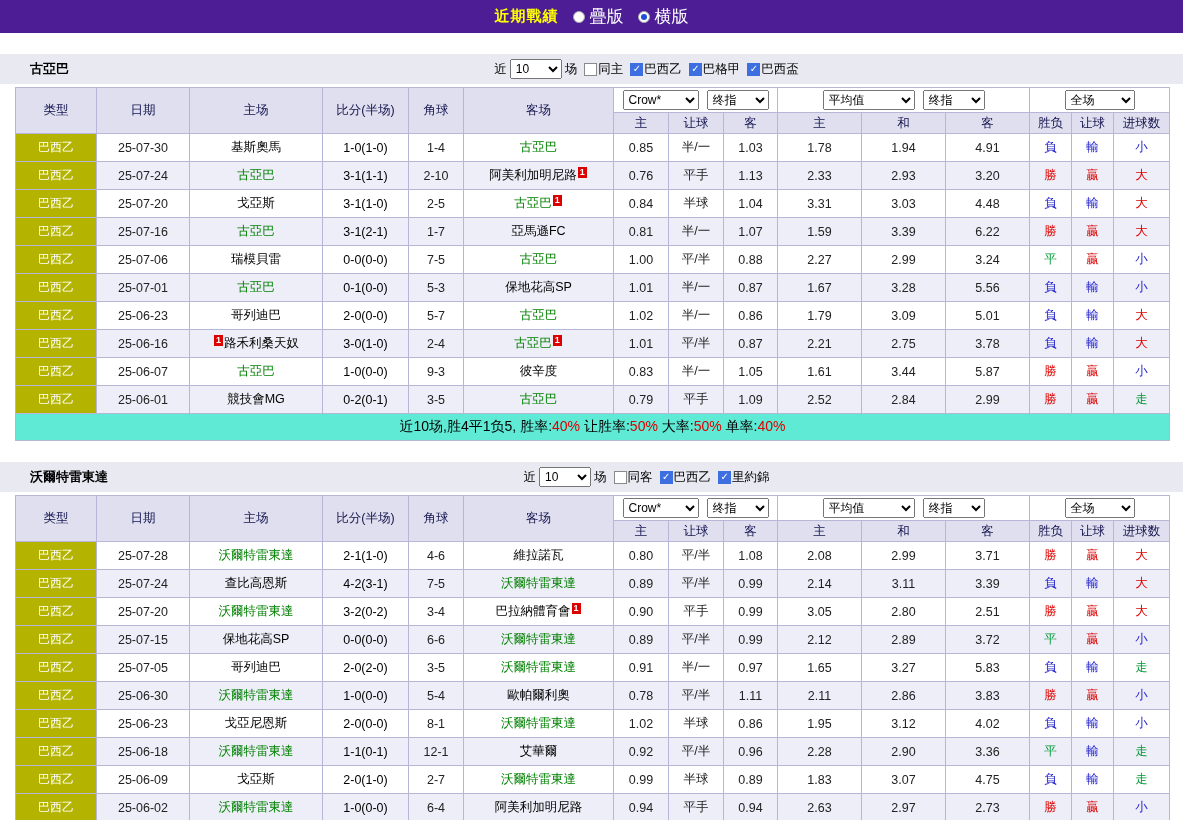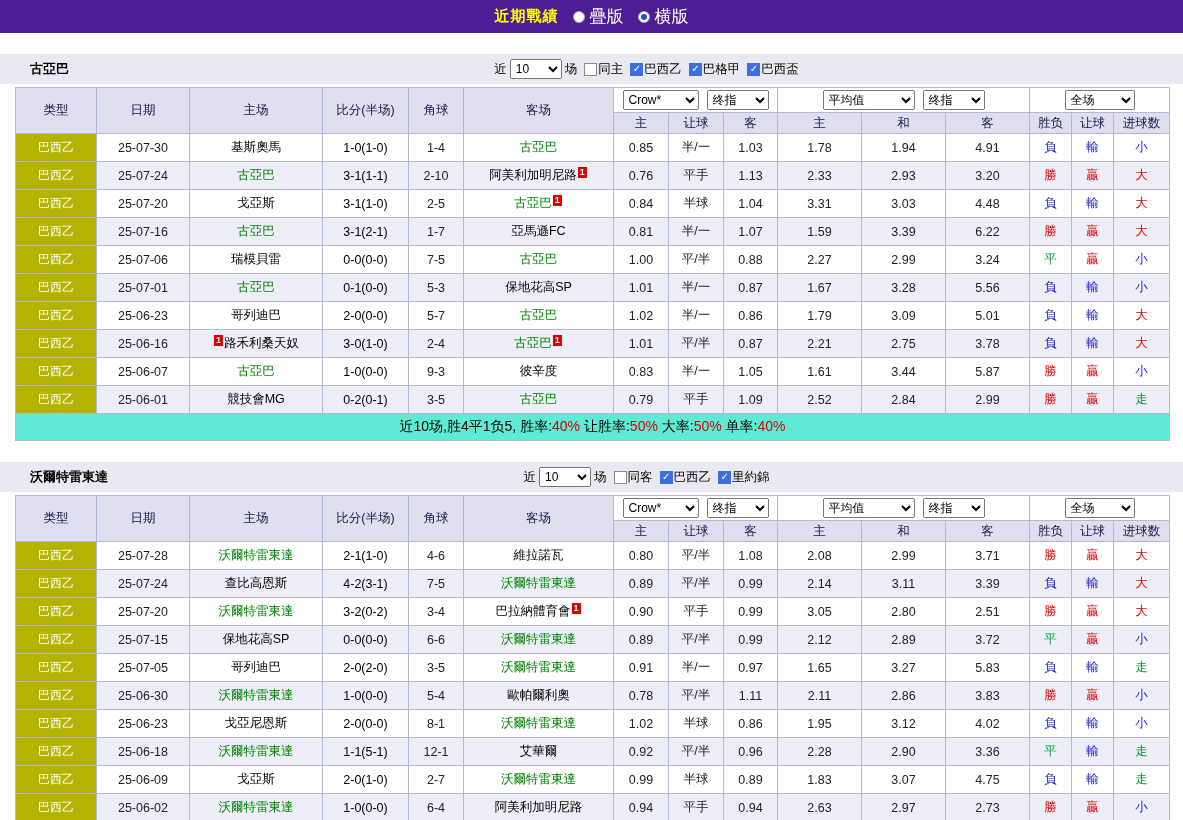--- a/index.html
+++ b/index.html
@@ -484,21 +484,21 @@
             <td>3.12</td>
             <td>4.02</td>
             <td class="r-loss">負</td>
             <td class="r-loss">輸</td>
             <td class="r-loss">小</td>
           </tr>
           <tr class="alt">
             <td class="type-cell">巴西乙</td>
             <td>25-06-18</td>
             <td><span class="tname green">沃爾特雷東達</span></td>
-            <td class="score">1-1(5-1)</td>
+            <td class="score">1-1(0-1)</td>
             <td>12-1</td>
             <td><span class="tname ">艾華爾</span></td>
             <td>0.92</td>
             <td>平/半</td>
             <td>0.96</td>
             <td>2.28</td>
             <td>2.90</td>
             <td>3.36</td>
             <td class="r-draw">平</td>
             <td class="r-loss">輸</td>

